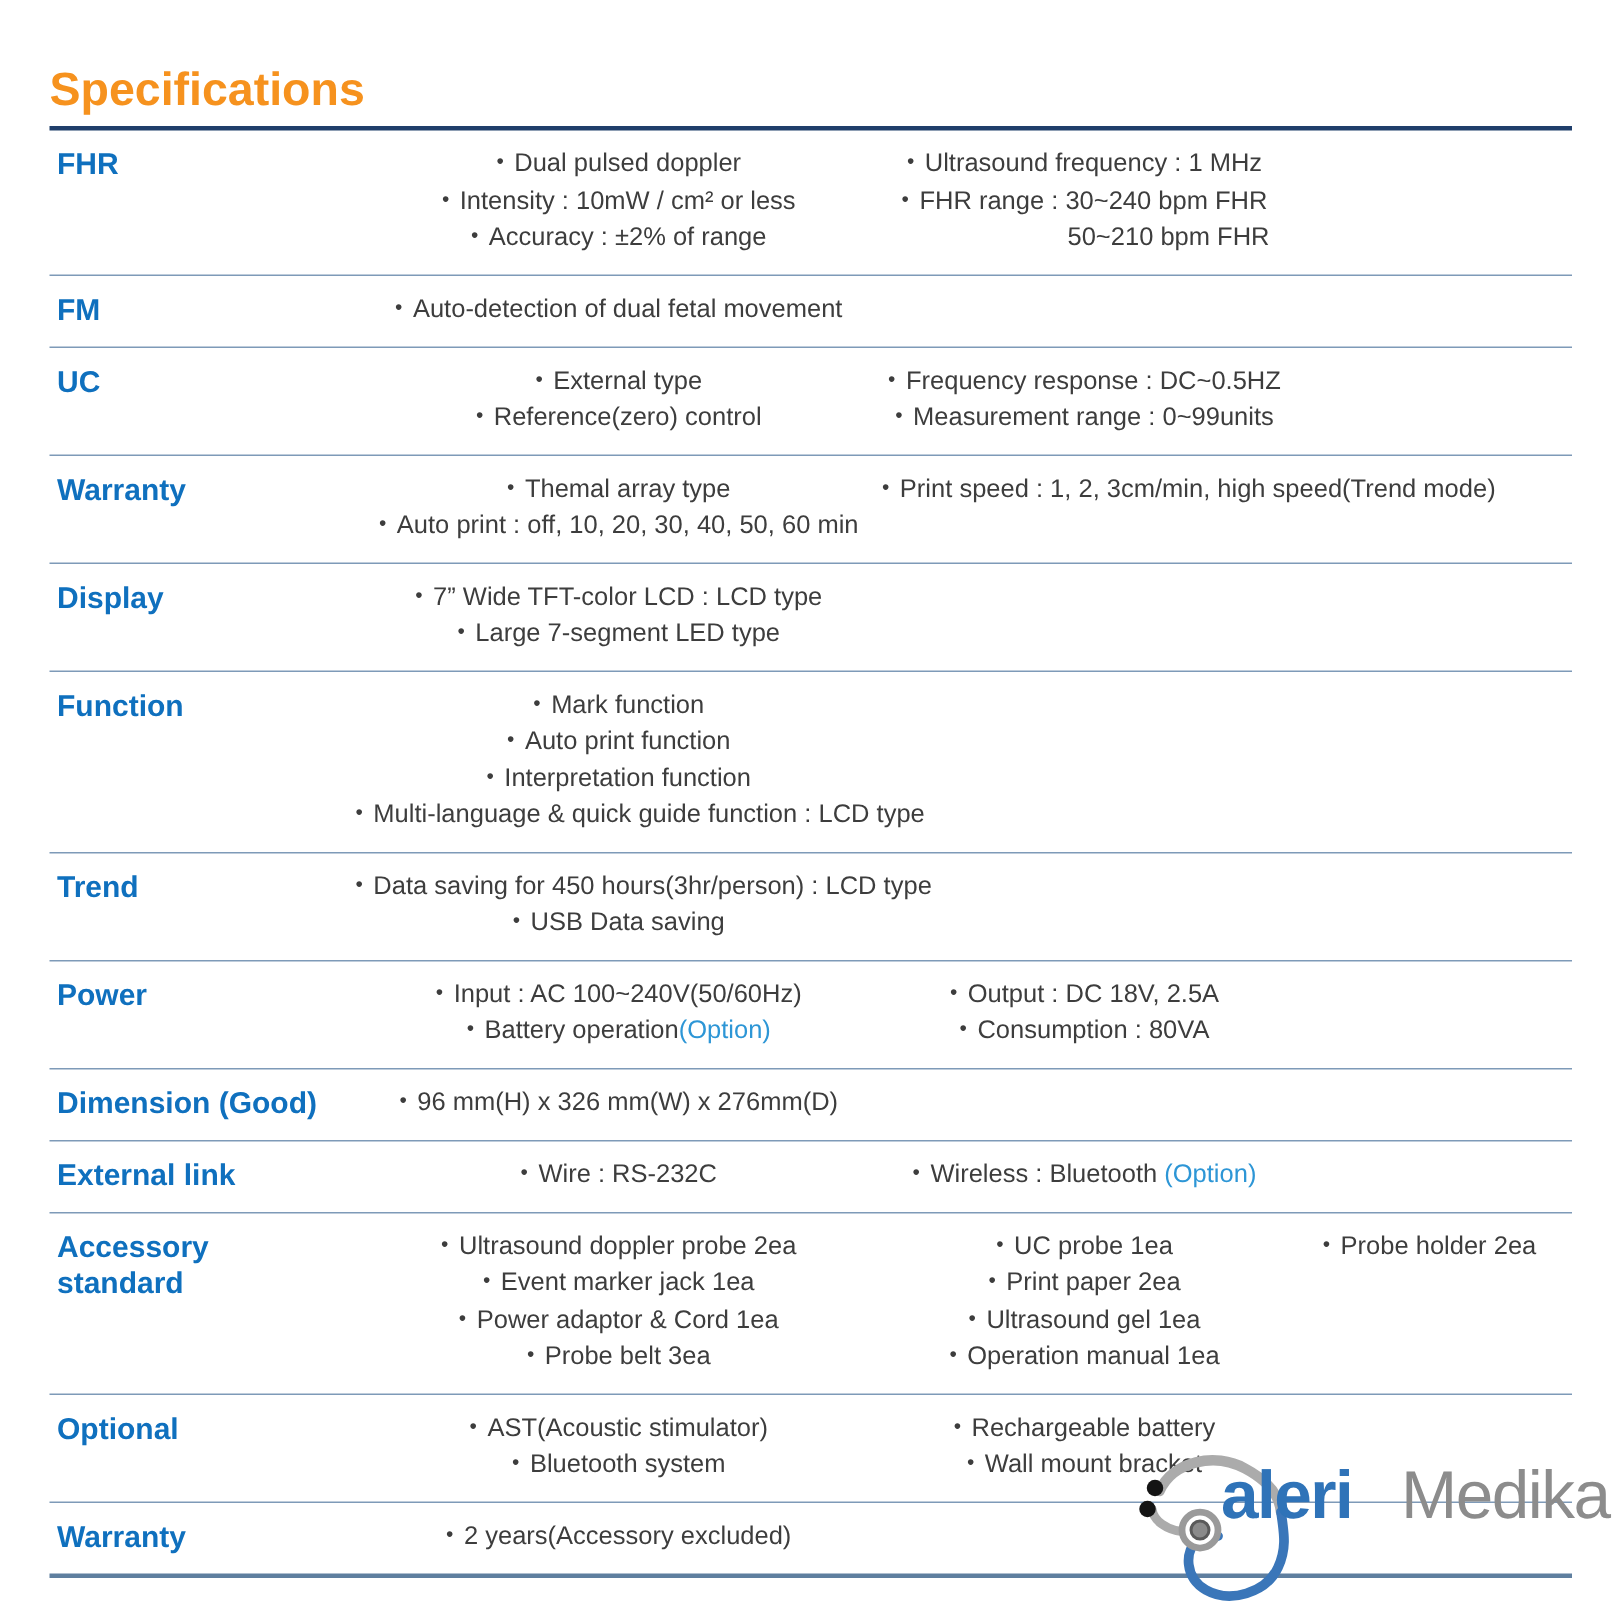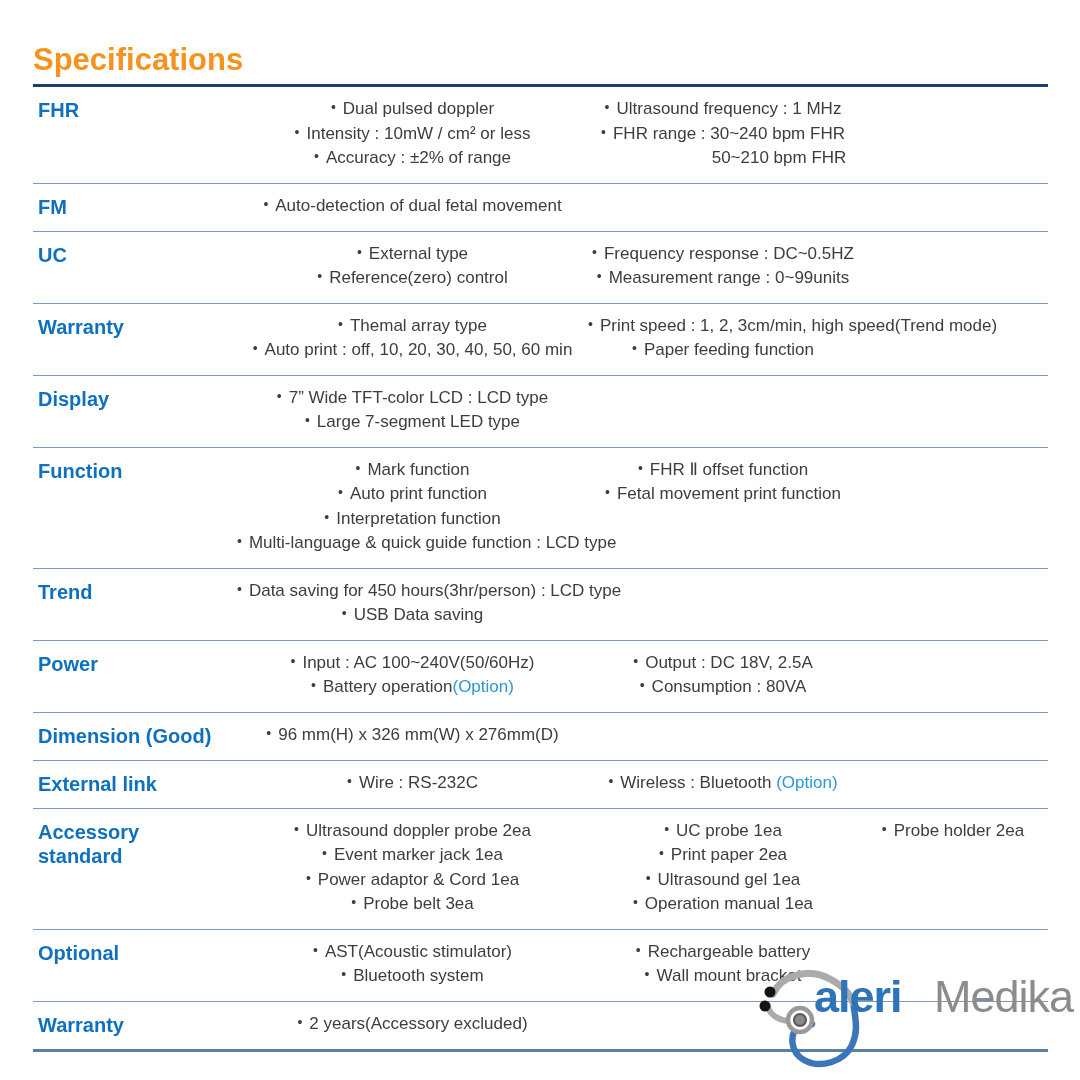--- a/index.html
+++ b/index.html
@@ -98,44 +98,39 @@
           <ul class="col"></ul>
         </div>
         <div class="row">
           <div class="label">Warranty</div>
           <ul class="col">
             <li><span>Themal array type</span></li>
             <li><span>Auto print : off, 10, 20, 30, 40, 50, 60 min</span></li>
           </ul>
           <ul class="col">
             <li><span>Print speed : 1, 2, 3cm/min, high speed(Trend mode)</span></li>
-            <li><span>Paper feeding function</span></li>
           </ul>
           <ul class="col"></ul>
         </div>
         <div class="row">
           <div class="label">Display</div>
           <ul class="col">
             <li><span>7” Wide TFT-color LCD : LCD type</span></li>
             <li><span>Large 7-segment LED type</span></li>
           </ul>
           <ul class="col"></ul>
           <ul class="col"></ul>
         </div>
         <div class="row">
           <div class="label">Function</div>
           <ul class="col">
             <li><span>Mark function</span></li>
             <li><span>Auto print function</span></li>
             <li><span>Interpretation function</span></li>
             <li><span>Multi-language &amp; quick guide function : LCD type</span></li>
-          </ul>
-          <ul class="col">
-            <li><span>FHR Ⅱ offset function</span></li>
-            <li><span>Fetal movement print function</span></li>
           </ul>
           <ul class="col"></ul>
         </div>
         <div class="row">
           <div class="label">Trend</div>
           <ul class="col">
             <li><span>Data saving for 450 hours(3hr/person) : LCD type</span></li>
             <li><span>USB Data saving</span></li>
           </ul>
           <ul class="col"></ul>

